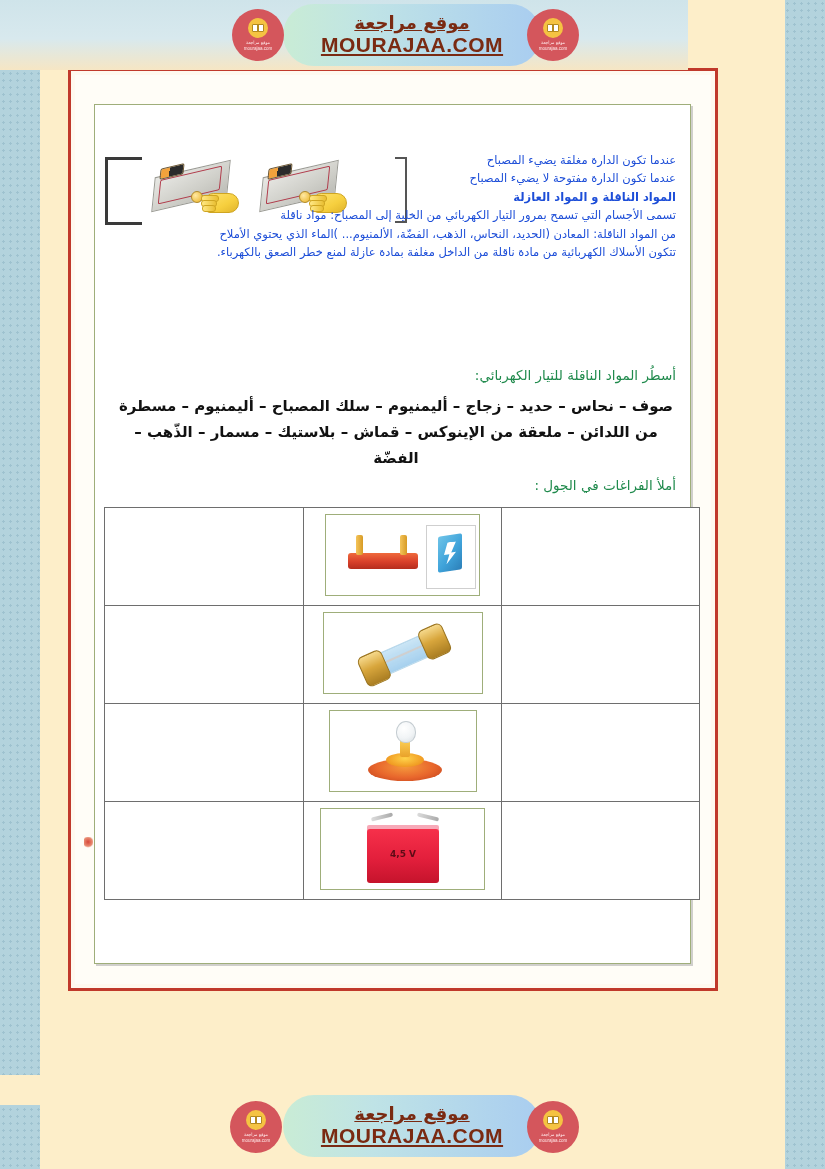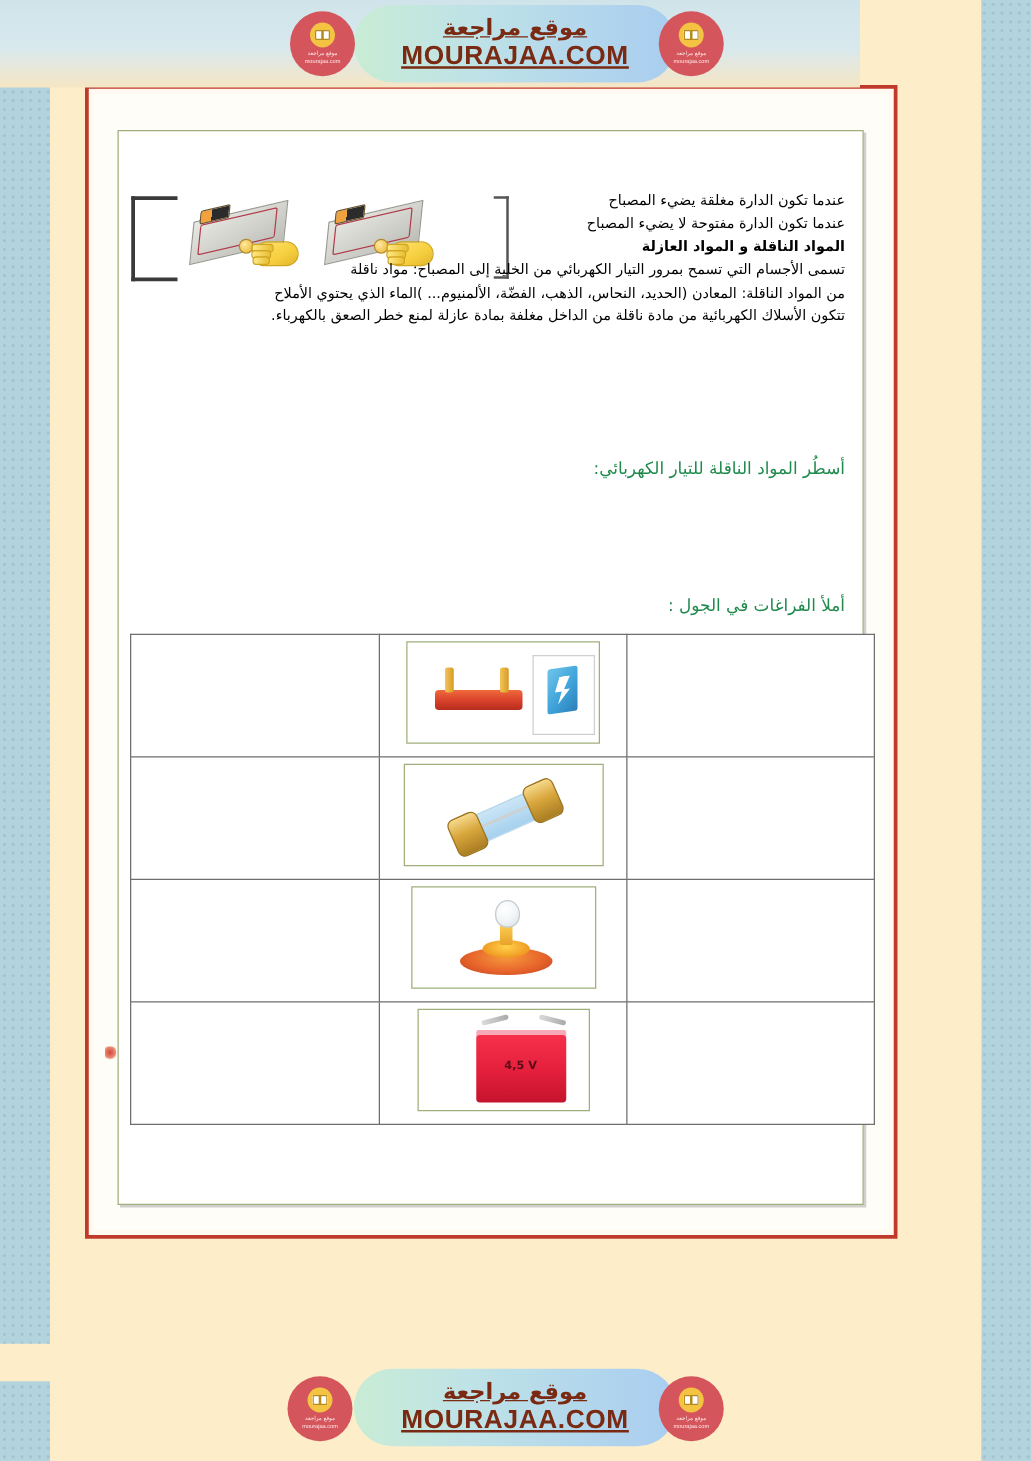--- a/index.html
+++ b/index.html
@@ -149,21 +149,21 @@
   .hand .f{
     position:absolute;height:5px;border-radius:3px;
     background:linear-gradient(90deg,#ffe884,#e9bf33);border:1px solid #cfa521;
   }
   .hand .f1{left:2px;top:8px;width:16px;}
   .hand .f2{left:2px;top:13px;width:14px;}
   .hand .f3{left:3px;top:18px;width:12px;}
   
   .para{
     position:absolute;right:14px;top:46px;width:530px;
-    text-align:right;direction:rtl;color:#000000;
+    text-align:right;direction:rtl;color:#1d4ed8;
     font-family:"DejaVu Sans","Liberation Sans",sans-serif;
   }
   .para .ln{font-size:11.5px;line-height:18.4px;white-space:nowrap;}
   .para .ln.b{font-weight:bold;}
   
   .gtitle{
     position:absolute;right:14px;direction:rtl;text-align:right;
     color:#1f8a4c;font-weight:normal;
     font-family:"DejaVu Sans","Liberation Sans",sans-serif;
     font-size:13.5px;white-space:nowrap;
@@ -251,21 +251,21 @@
   .fig3 .stem{
     position:absolute;left:70px;top:26px;width:10px;height:20px;border-radius:2px;
     background:linear-gradient(180deg,#ffd75e,#e9a22a);
   }
   .fig3 .glassb{
     position:absolute;left:66px;top:10px;width:18px;height:20px;border-radius:50% 50% 45% 45%;
     background:radial-gradient(circle at 38% 32%, #ffffff 0%, #f1f4f6 55%, #d7dee2 100%);
     border:1px solid #c4ccd1;
   }
   
-  .fig4{width:138px;height:82px;}
+  .fig4{width:165px;height:82px;}
   .fig4 .body{
     position:absolute;left:46px;top:20px;width:72px;height:54px;border-radius:3px;
     background:linear-gradient(180deg,#f6304a 0%,#e31f3c 55%,#c5132c 100%);
   }
   .fig4 .lid{
     position:absolute;left:46px;top:16px;width:72px;height:7px;border-radius:2px;
     background:#f7a9b8;
   }
   .fig4 .tab{
     position:absolute;top:6px;width:22px;height:4px;border-radius:2px;
@@ -346,20 +346,24 @@
         <div class="para">
           <div class="ln">عندما تكون الدارة مغلقة يضيء المصباح</div>
           <div class="ln">عندما تكون الدارة مفتوحة لا يضيء المصباح</div>
           <div class="ln b">المواد الناقلة و المواد العازلة</div>
           <div class="ln">تسمى الأجسام التي تسمح بمرور التيار الكهربائي من الخلية إلى المصباح: مواد ناقلة</div>
           <div class="ln">من المواد الناقلة: المعادن (الحديد، النحاس، الذهب، الفضّة، الألمنيوم... )الماء الذي يحتوي الأملاح</div>
           <div class="ln">تتكون الأسلاك الكهربائية من مادة ناقلة من الداخل مغلفة بمادة عازلة لمنع خطر الصعق بالكهرباء.</div>
         </div>
 
         <div class="gtitle t1">أسطُر المواد الناقلة للتيار الكهربائي:</div>
+        <div class="mats">
+          <div>صوف – نحاس – حديد – زجاج – أليمنيوم – سلك المصباح – أليمنيوم – مسطرة</div>
+          <div>من اللدائن – ملعقة من الإينوكس – قماش – بلاستيك – مسمار – الذّهب – الفضّة</div>
+        </div>
 
         <div class="gtitle t2">أملأ الفراغات في الجول :</div>
 
         <table class="tbl">
           <tbody>
               <tr>
             <td class="c-left"></td>
             <td class="c-mid">
               <span class="cellimg fig1">
                 <span class="blk"></span>

